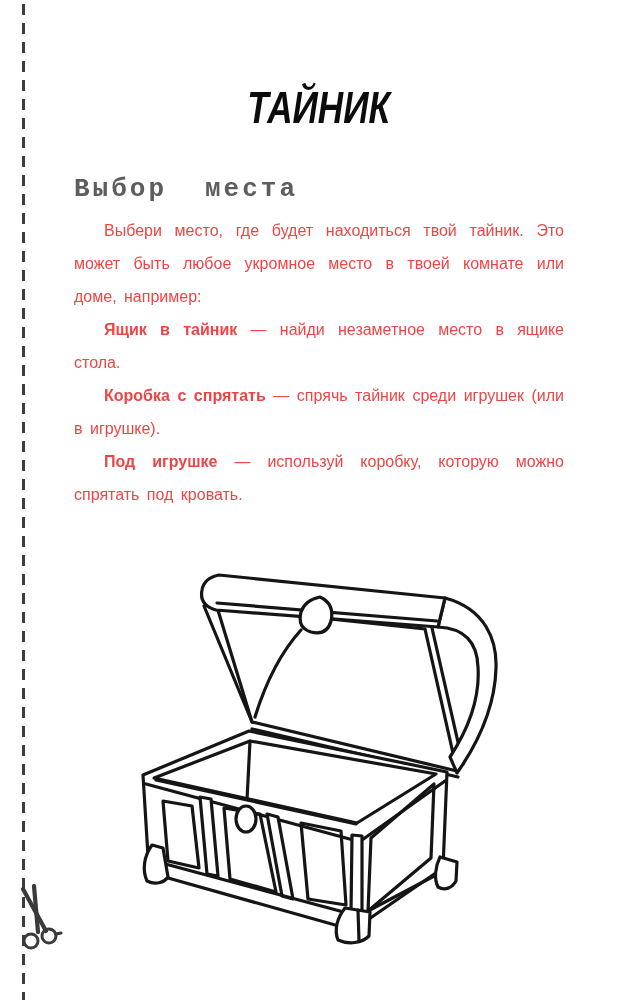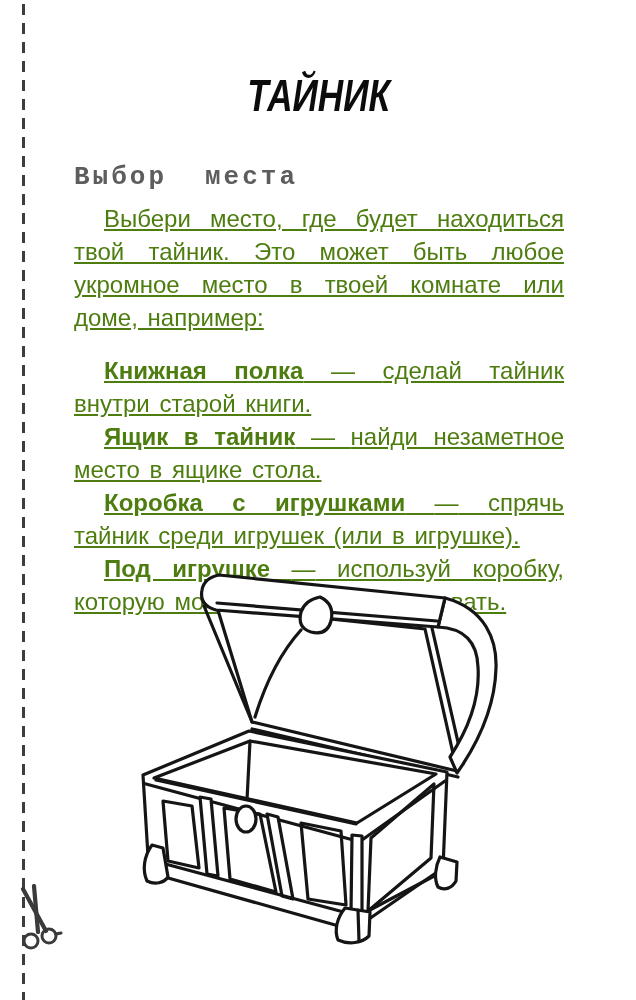--- a/index.html
+++ b/index.html
@@ -7,21 +7,21 @@
     width:636px; height:1000px;
     background:#ffffff;
     font-family:"Liberation Sans", sans-serif;
     color:#1c1c1c;
     position:relative;
     overflow:hidden;
   }
   .cut-line-svg { position:absolute; left:0; top:0; }
   .scissors-svg { position:absolute; left:18px; top:884px; }
   .content {
-    position:absolute; left:0; top:4px;
+    position:absolute; left:0; top:16px;
     width:636px; box-sizing:border-box;
     padding:56px 72px 0 74px;
   }
   .title-row { text-align:center; margin:10px 0 40px 0; }
   .page-title {
     display:inline-block;
     font-size:45px;
     font-weight:bold;
     font-style:italic;
     color:#0c0c0c;
@@ -31,28 +31,27 @@
   .section-heading {
     font-family:"Liberation Mono", monospace;
     font-weight:bold;
     font-size:26px;
     color:#5d5d5d;
     letter-spacing:3px;
     margin:0 0 10px 0;
   }
   .section-heading .gap { display:inline-block; width:38px; }
   p.body-par {
-    font-size:24px;
+    font-size:16px;
     line-height:33px;
     margin:0;
     text-align:justify;
     text-indent:30px;
     word-spacing:3px;
-    color:#4d7c0f;
-    text-decoration:underline;
+    color:#ef4444;
   }
   p.body-par.first-item { margin-top:20px; }
   p.body-par b { font-weight:bold; }
   .chest-svg { position:absolute; left:108px; top:552px; }
 </style>
 </head>
 <body>
 
 <svg class="cut-line-svg" width="40" height="1000" viewBox="0 0 40 1000">
   <line x1="23.5" y1="4" x2="23.5" y2="1000" stroke="#3d3d3d" stroke-width="3" stroke-dasharray="11 8"></line>
@@ -72,25 +71,24 @@
   <div class="title-row">
     <span class="page-title">ТАЙНИК</span>
   </div>
 
   <div class="section-heading">
     <span>Выбор</span><span class="gap"></span><span>места</span>
   </div>
 
   <p class="body-par"><span>Выбери место, где будет находиться твой тайник. Это может быть любое укромное место в твоей комнате или доме, например:</span></p>
 
-  <p class="body-par first-item"><b>Книжная полка</b> <span>—</span> <span>сделай тайник внутри старой книги.</span></p>
 
   <p class="body-par"><b>Ящик в тайник</b> <span>—</span> <span>найди незаметное место в ящике стола.</span></p>
 
-  <p class="body-par"><b>Коробка с игрушками</b> <span>—</span> <span>спрячь тайник среди игрушек (или в игрушке).</span></p>
+  <p class="body-par"><b>Коробка с спрятать</b> <span>—</span> <span>спрячь тайник среди игрушек (или в игрушке).</span></p>
 
   <p class="body-par"><b>Под игрушке</b> <span>—</span> <span>используй коробку, которую можно спрятать под кровать.</span></p>
 </div>
 
 <svg class="chest-svg" width="404" height="440" viewBox="108 552 404 440" fill="#ffffff" stroke="#151515" stroke-width="3.2" stroke-linejoin="round" stroke-linecap="round">
 
   <path d="M217,607 L425,629 L457,771 L252,722 Z"></path>
   <path fill="none" d="M301,630 Q272,662 255,717"></path>
   <path fill="none" d="M204,606 L252,722"></path>
   <path fill="none" d="M252,729 L458,777"></path>

